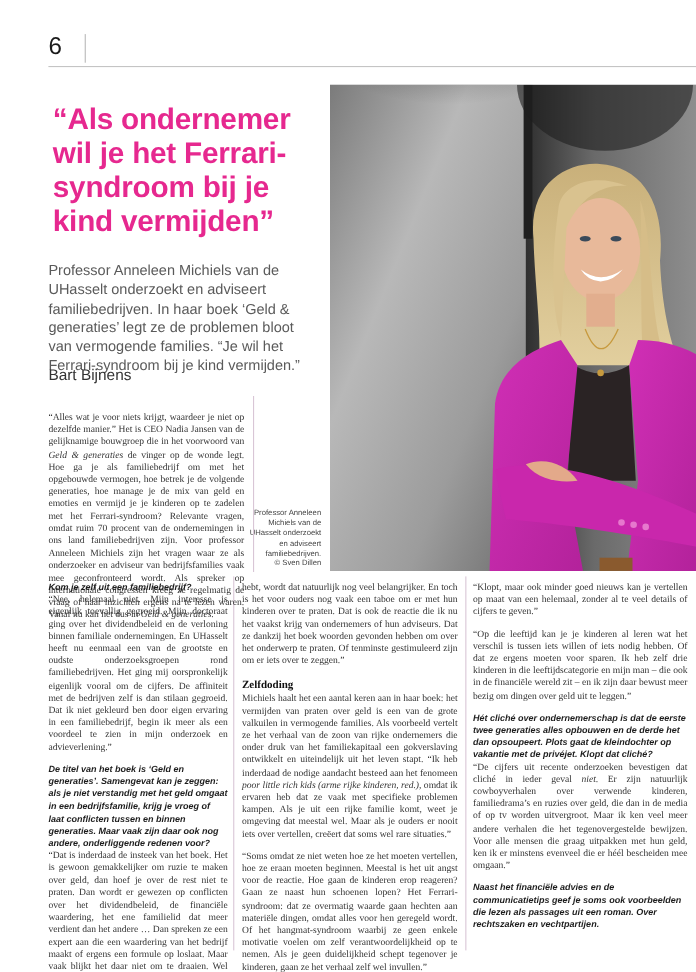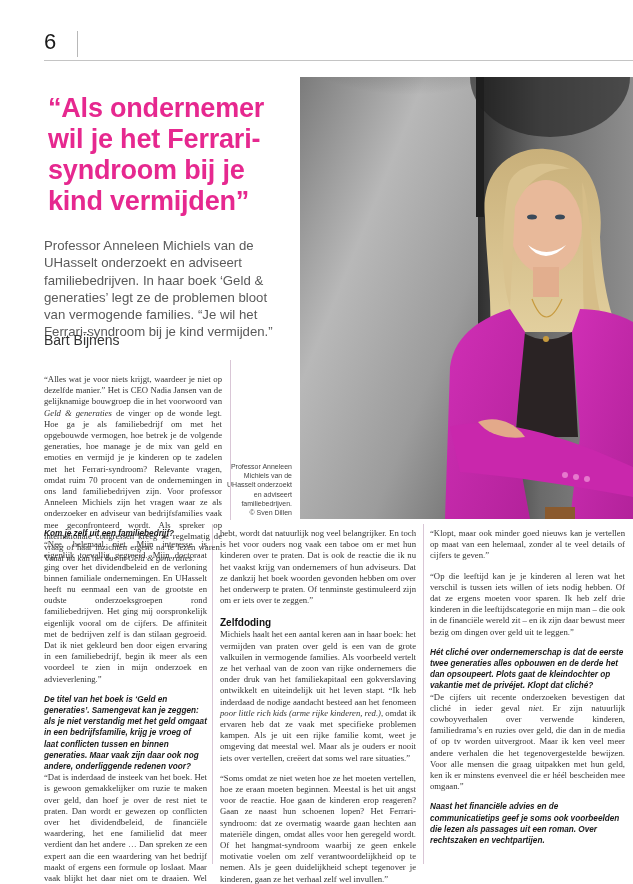--- a/index.html
+++ b/index.html
@@ -14,21 +14,21 @@
 
   .photo { position: absolute; left: 300px; top: 77px; width: 333px; height: 442px; overflow: hidden; background: #8c8c8c; }
 
   .caption { position: absolute; left: 226px; top: 462px; width: 66px; text-align: right; font-family: "Liberation Sans", sans-serif; font-size: 7px; line-height: 9.2px; color: #444; }
   .col-rule { position: absolute; width: 1px; background: #d9c6d6; }
 
   .col { position: absolute; font-size: 8.7px; line-height: 11.2px; color: #333; text-align: justify; }
   .col p { margin: 0; }
   .col .q { font-family: "Liberation Sans", sans-serif; font-style: italic; font-weight: bold; font-size: 8.2px; line-height: 11.2px; color: #1c1c1c; text-align: left; }
   .col .gap { height: 9px; }
-  .col .sub { font-family: Liberation Sans, sans-serif; font-weight: bold; font-size: 10px; line-height: 12px; color: #111; margin-top: 2px; }
+  .col .sub { font-family: Liberation Serif, serif; font-weight: bold; font-size: 10px; line-height: 12px; color: #111; margin-top: 2px; }
   .col em { font-style: italic; }
 </style>
 </head>
 <body>
 
 <div class="page-num">6</div>
 <div class="page-num-rule"></div>
 <div class="top-rule"></div>
 
 <h1 class="headline">“Als ondernemer wil je het Ferrari-syndroom bij je kind vermijden”</h1>

